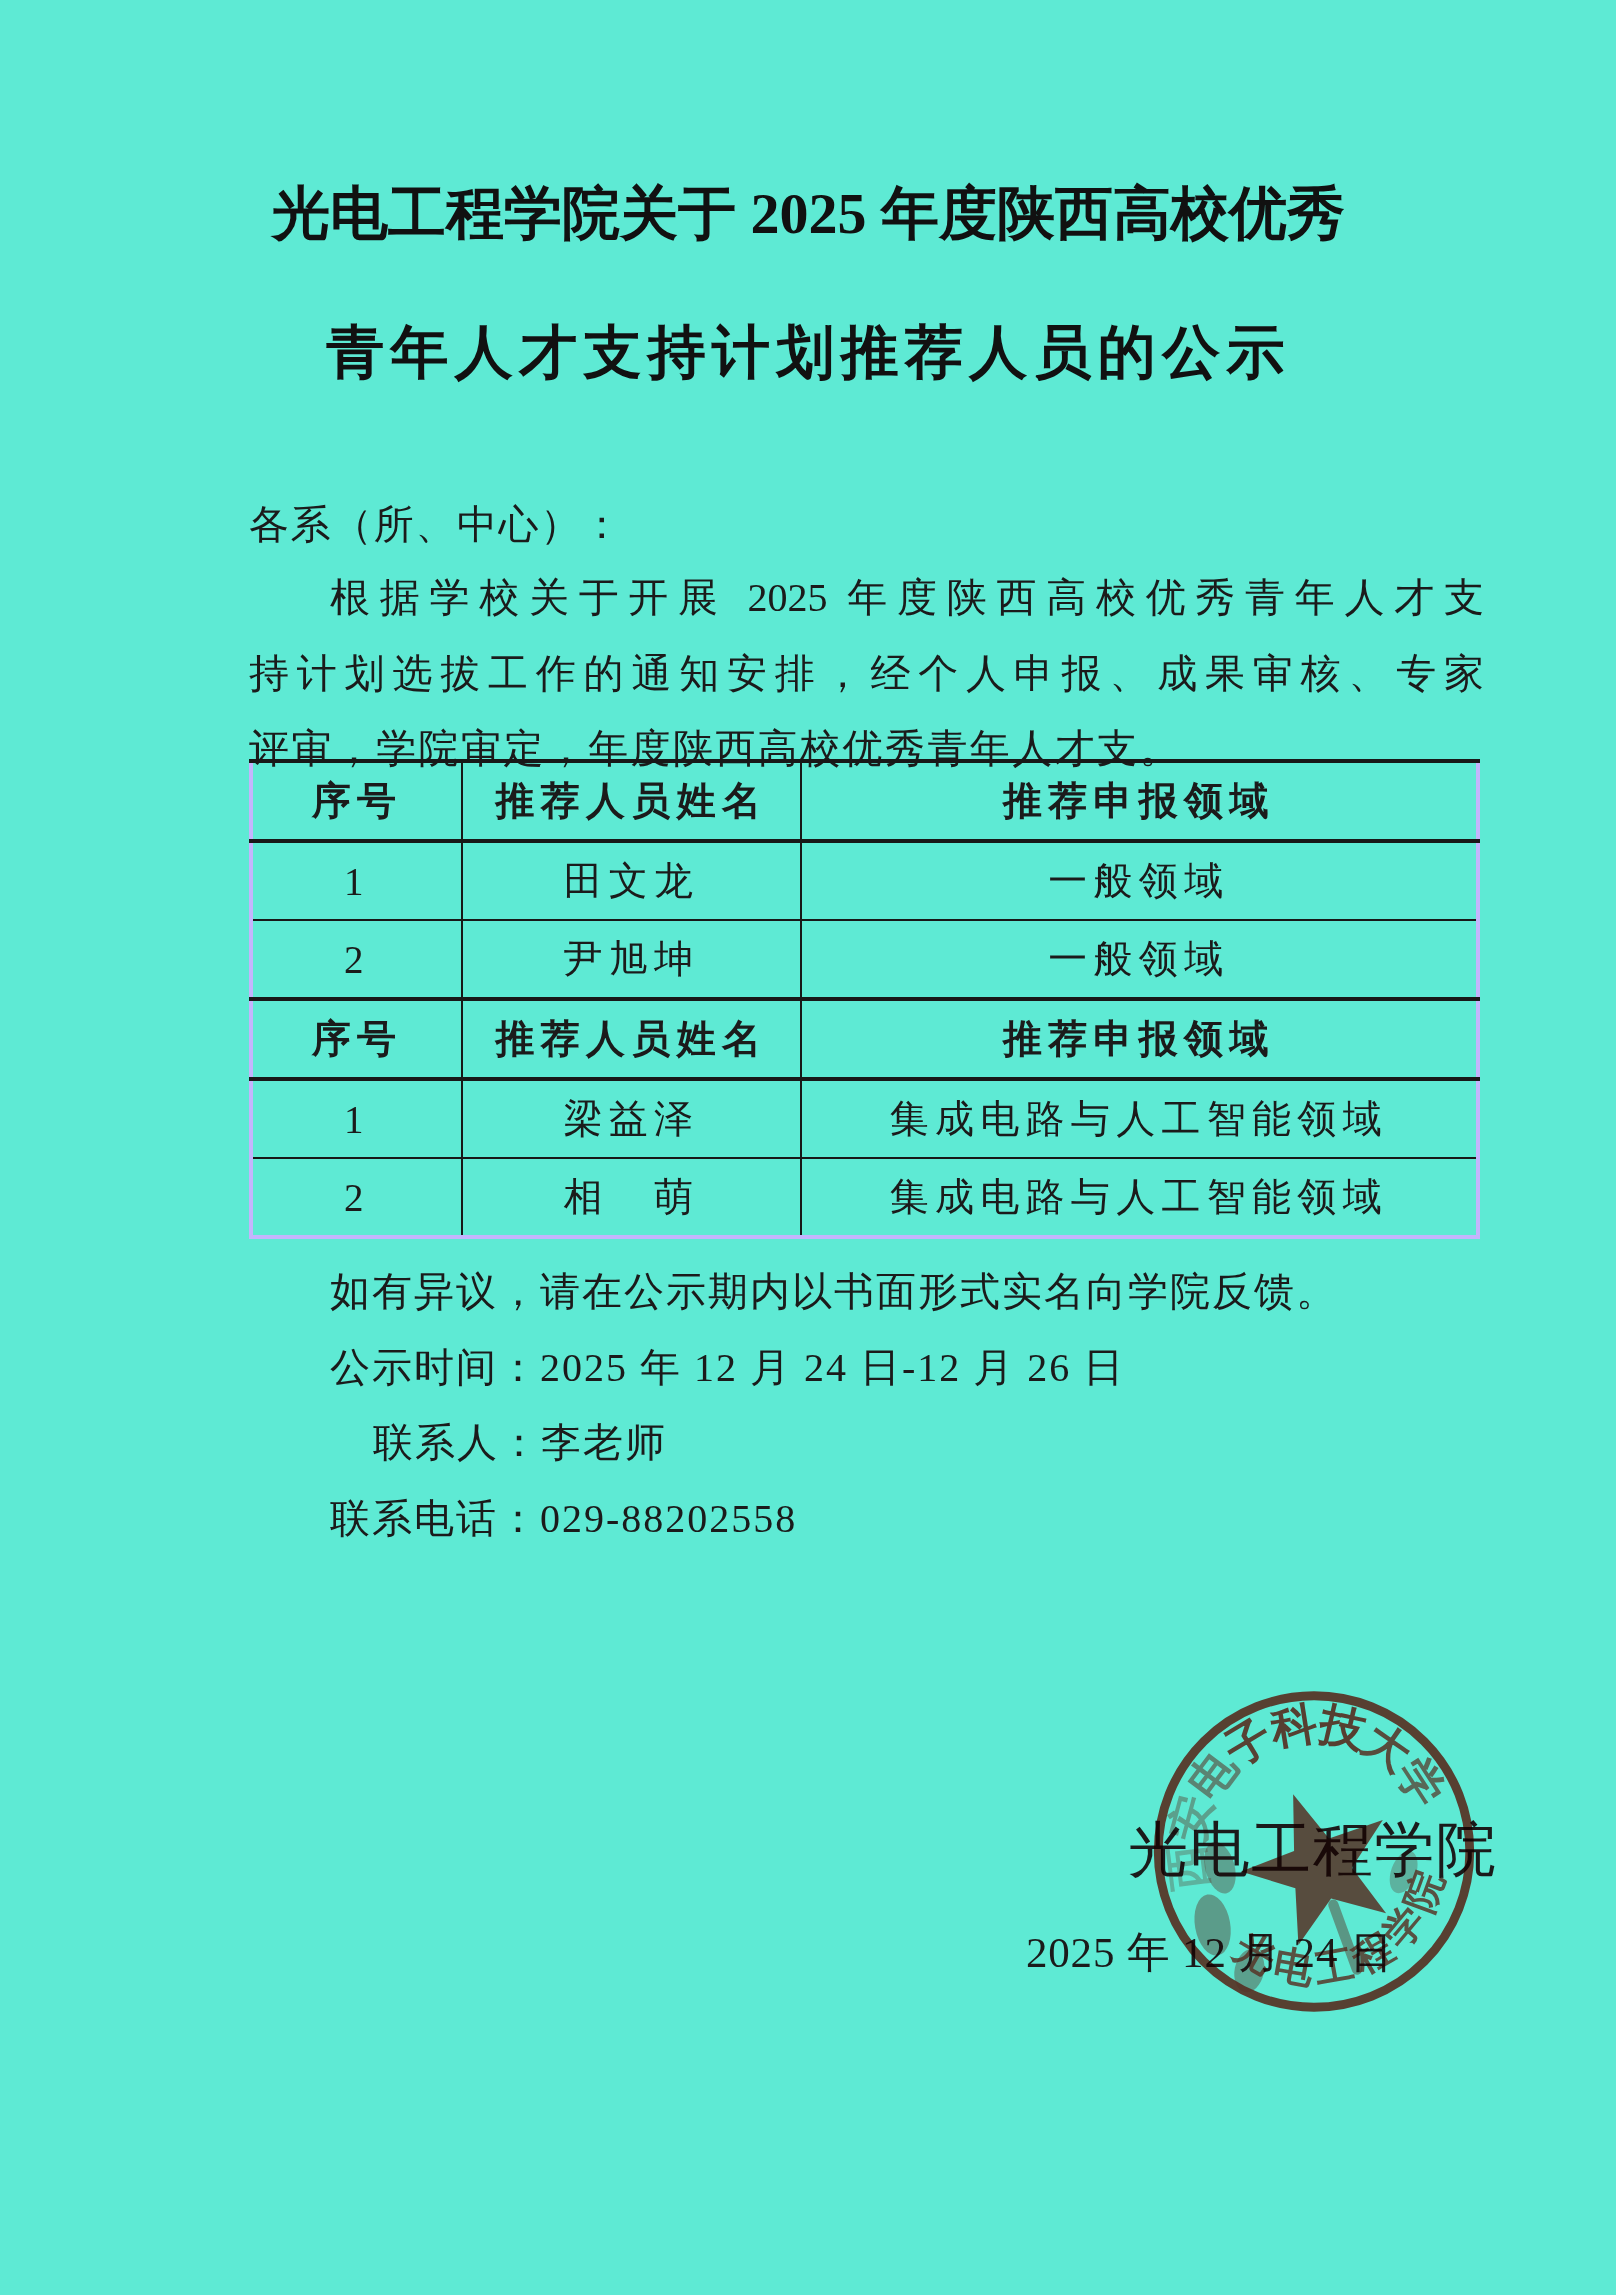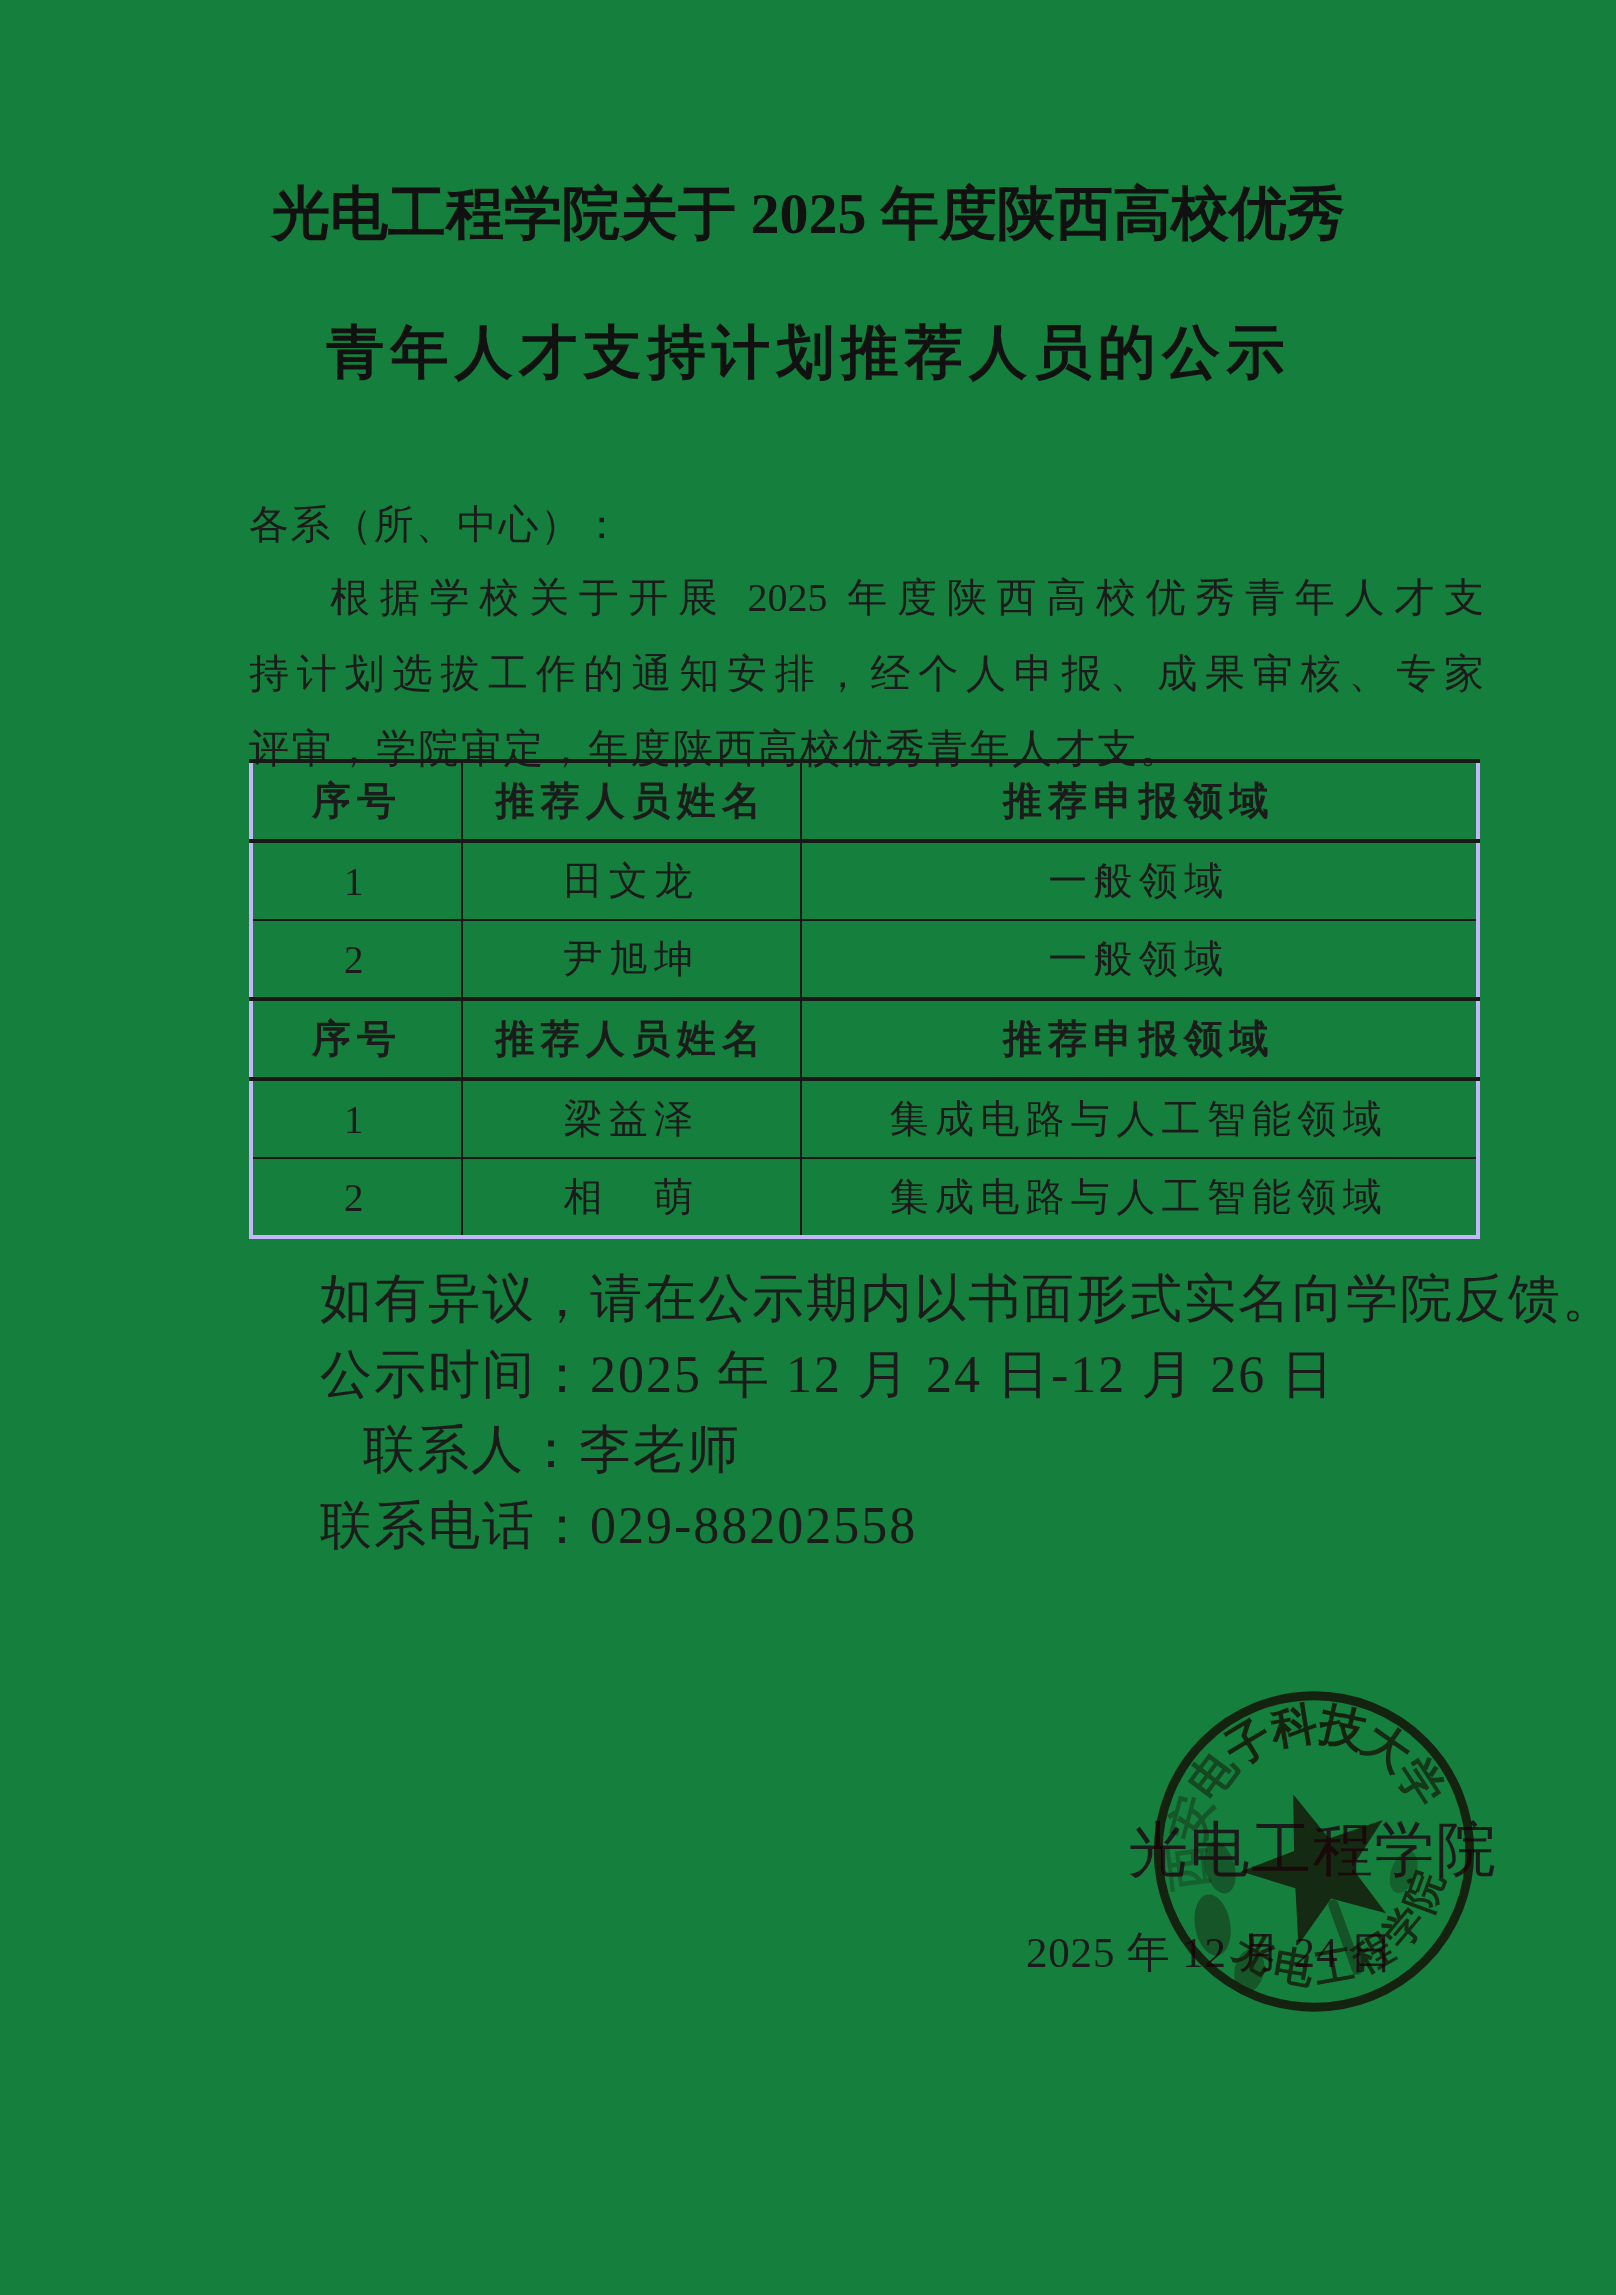--- a/index.html
+++ b/index.html
@@ -1,21 +1,21 @@
 <!DOCTYPE html>
 <html style="font-size:12.6px"><head>
 <meta charset="utf-8">
 <style>
   html,body { margin:0; padding:0; background:#777; }
   .page {
     position: relative;
     width: 1617px;
     height: 2295px;
     margin: 0 auto;
-    background: #15803d;
+    background: #5eead4;
     overflow: hidden;
     font-family: "Liberation Serif", "DejaVu Serif", serif;
     color: #1b1b1b;
   }
   .abs { position: absolute; }
   .title-line {
     left: 0; right: 0;
     text-align: center;
     font-size: 58px;
     font-weight: 700;
@@ -26,21 +26,21 @@
   .body-text { font-size: 40px; letter-spacing: 1.6px; white-space: nowrap; }
   .para-line {
     left: 249px; width: 1235px;
     font-size: 40px;
     white-space: nowrap;
     text-align: justify;
     text-align-last: justify;
   }
   .para-line.indent { padding-left: 81px; width: 1154px; }
   .para-line.last { text-align-last: left; letter-spacing: 2.4px; }
-  .note-line { left: 320px; font-size: 52px; letter-spacing: 2px; white-space: nowrap; }
+  .note-line { left: 330px; font-size: 40px; letter-spacing: 2px; white-space: nowrap; }
   table.rec-table {
     position: absolute;
     left: 249px; top: 759px;
     width: 1231px;
     border-collapse: collapse;
     table-layout: fixed;
     font-size: 39px;
   }
   table.rec-table td {
     border: 2.4px solid #181818;

